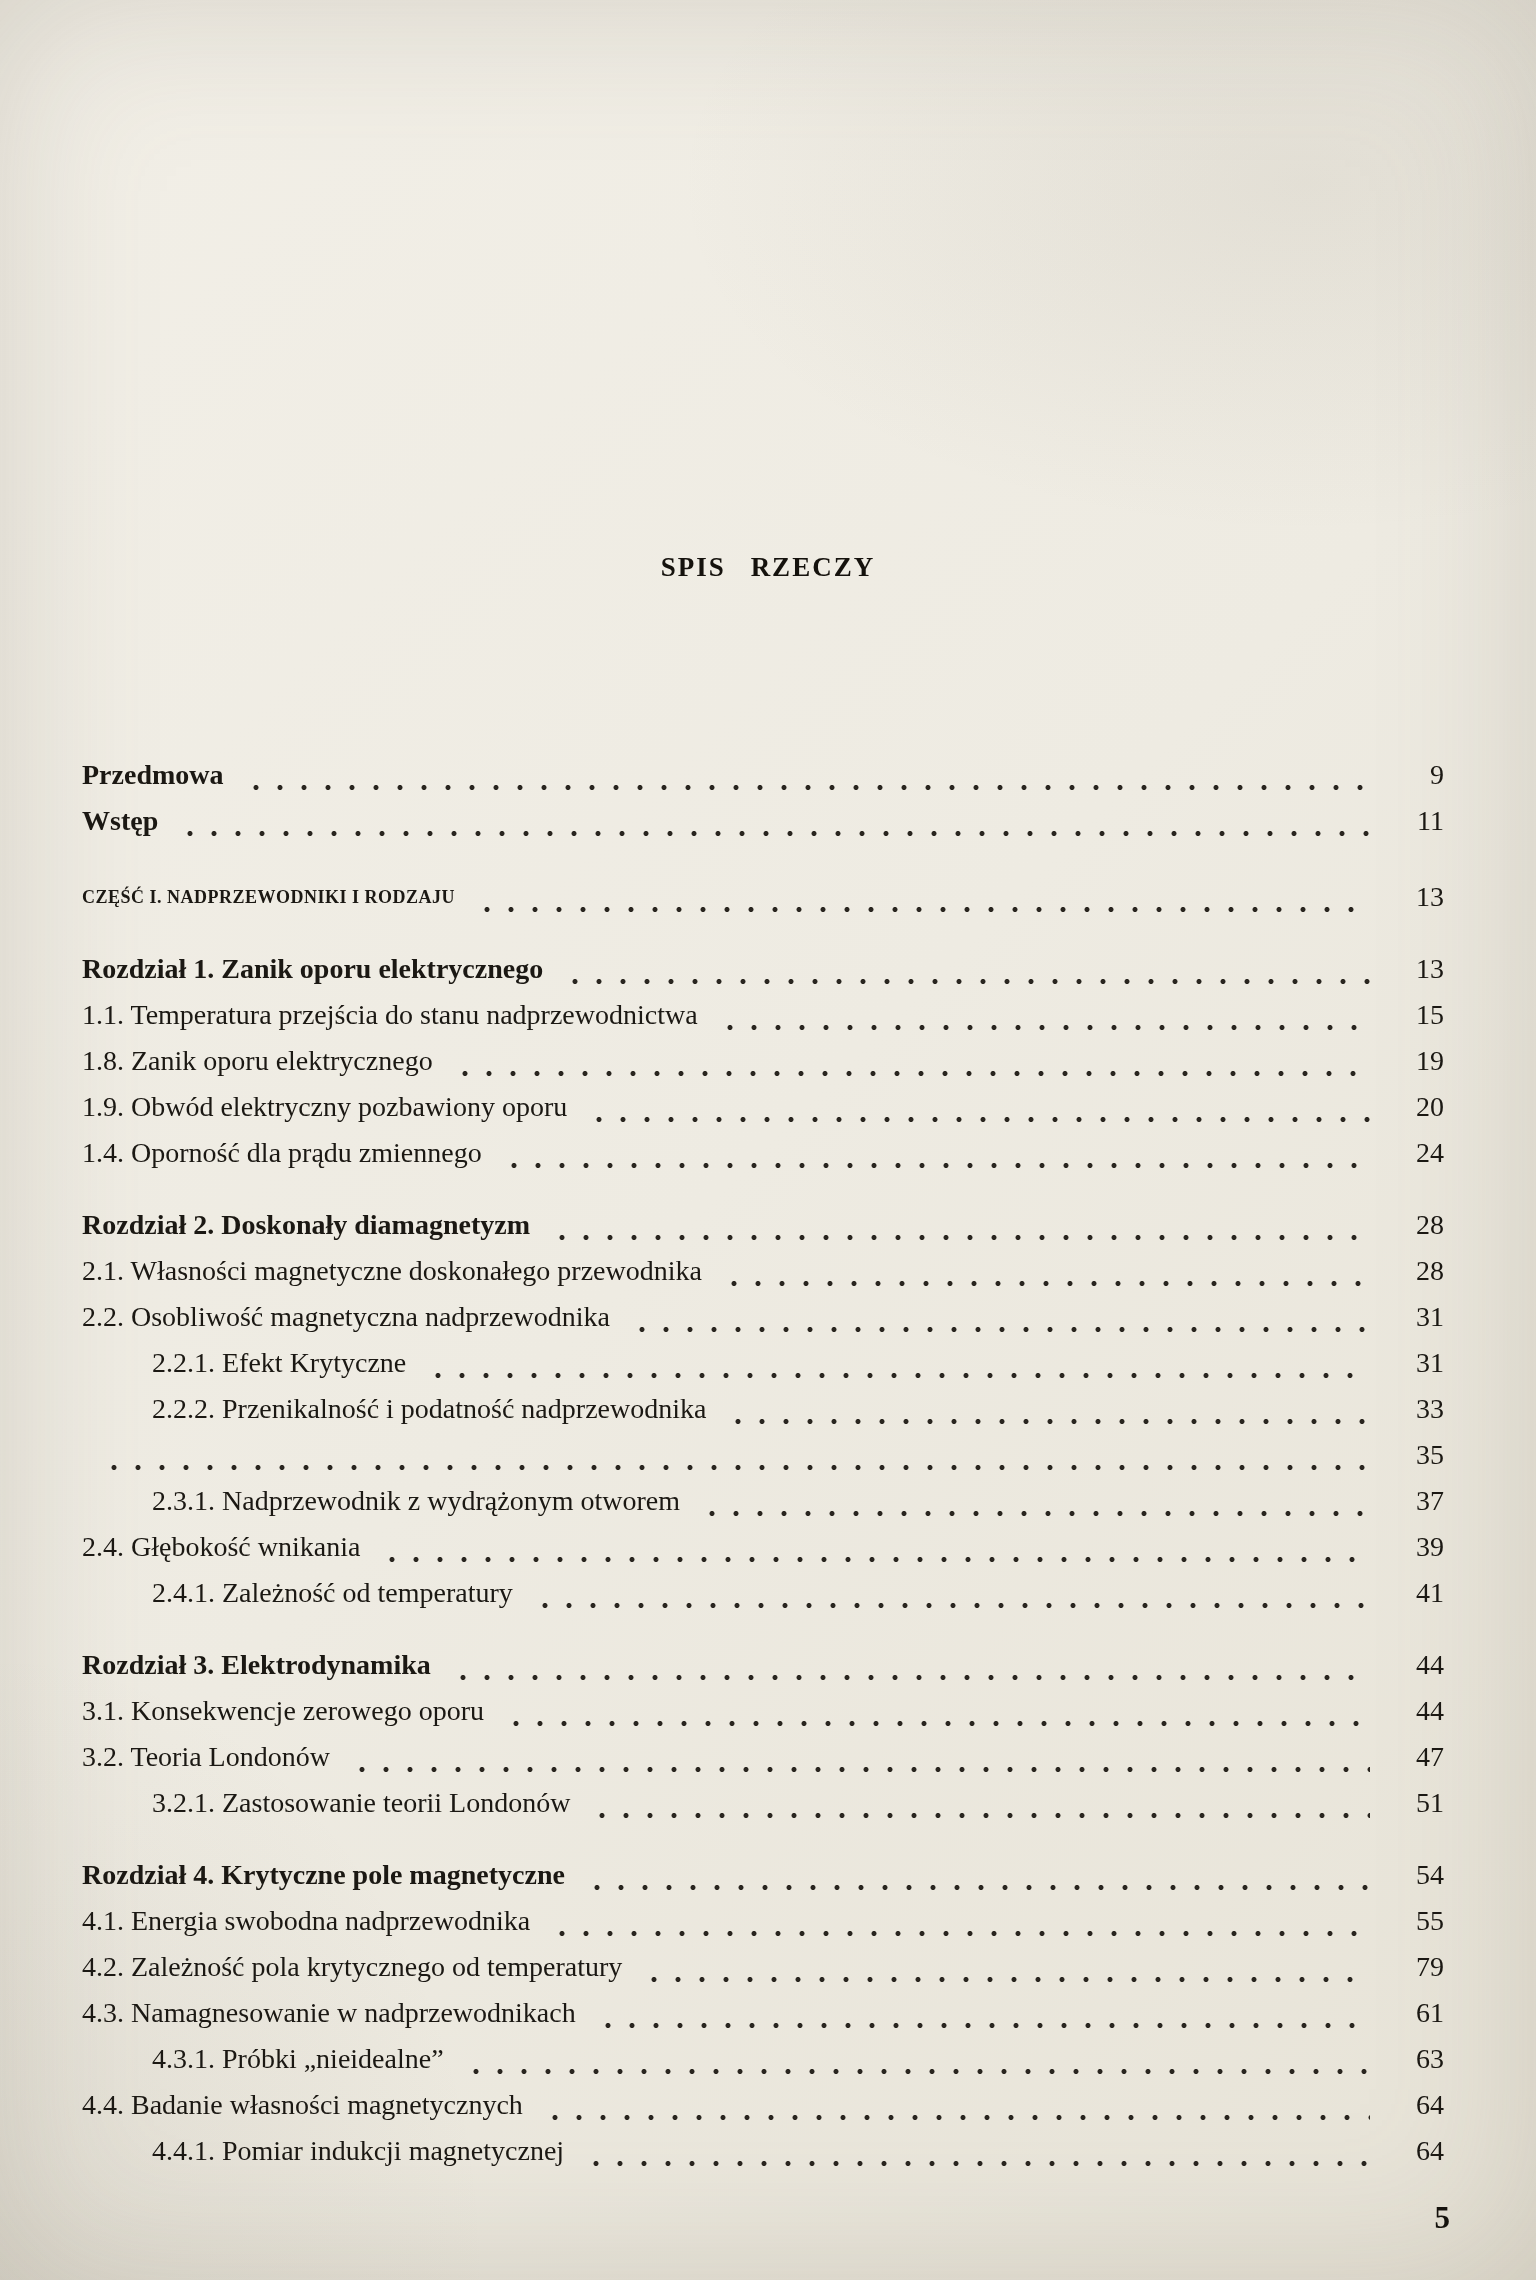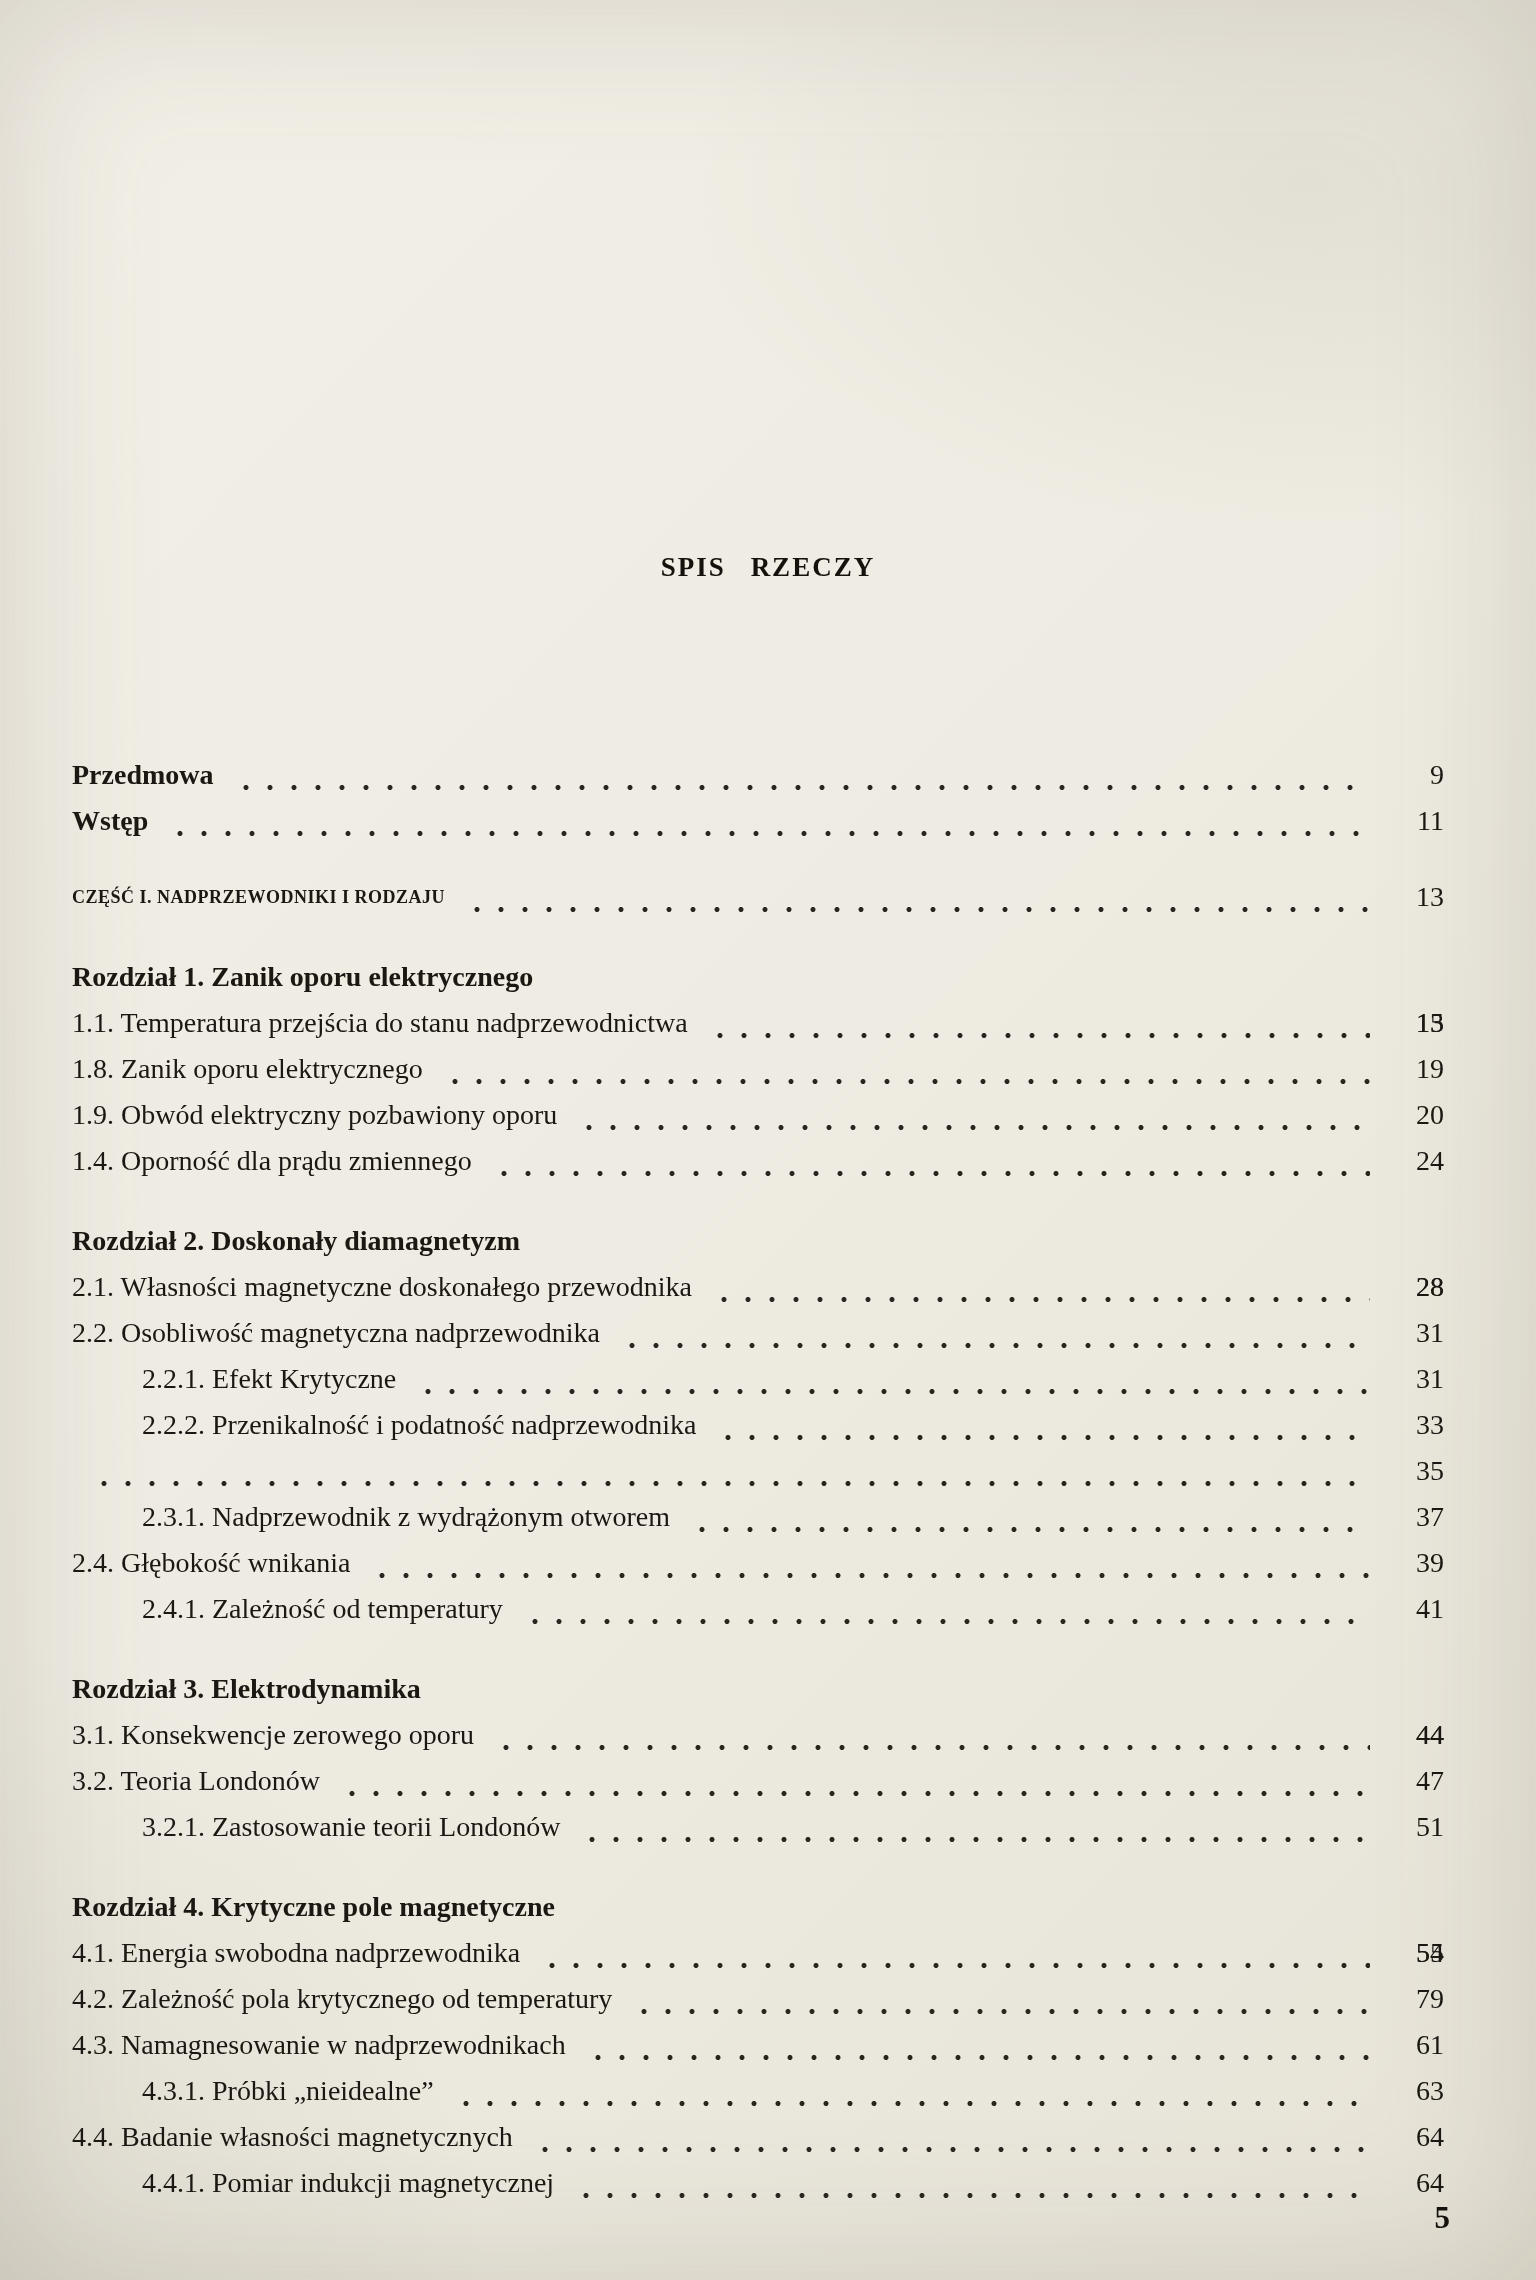--- a/index.html
+++ b/index.html
@@ -33,34 +33,34 @@
     text-align: center;
     font-size: 27px;
     font-weight: bold;
     letter-spacing: 2px;
     word-spacing: 16px;
     color: #15120d;
   }
   .toc {
     position: absolute;
     top: 752px;
-    left: 72px;
+    left: 82px;
     right: 92px;
   }
   .row {
     display: flex;
     height: 46px;
     font-size: 28px;
   }
   .row .label,
   .row .pagenum {
     line-height: 46px;
     white-space: nowrap;
   }
-  .row.chapter { margin-top: 34px; flex-direction: column; }
+  .row.chapter { margin-top: 26px; }
   .row.part    { margin-top: 30px; }
   .row.front .label,
   .row.chapter .label,
   .row.part .label { font-weight: bold; }
   .row.part .label {
     font-size: 18px;
     letter-spacing: 0.5px;
   }
   .row.sub .label { padding-left: 70px; }
   .leader {

